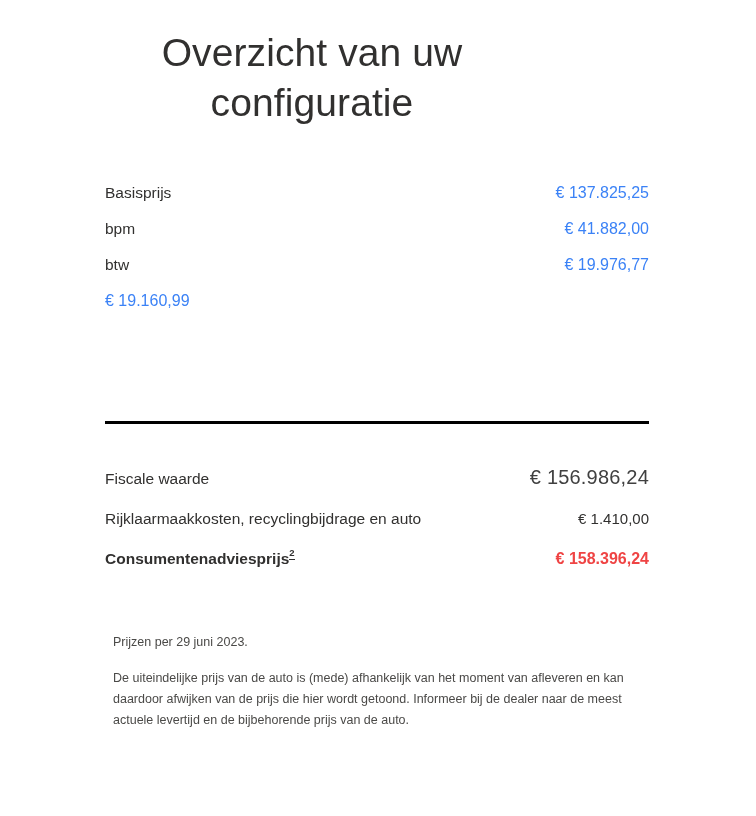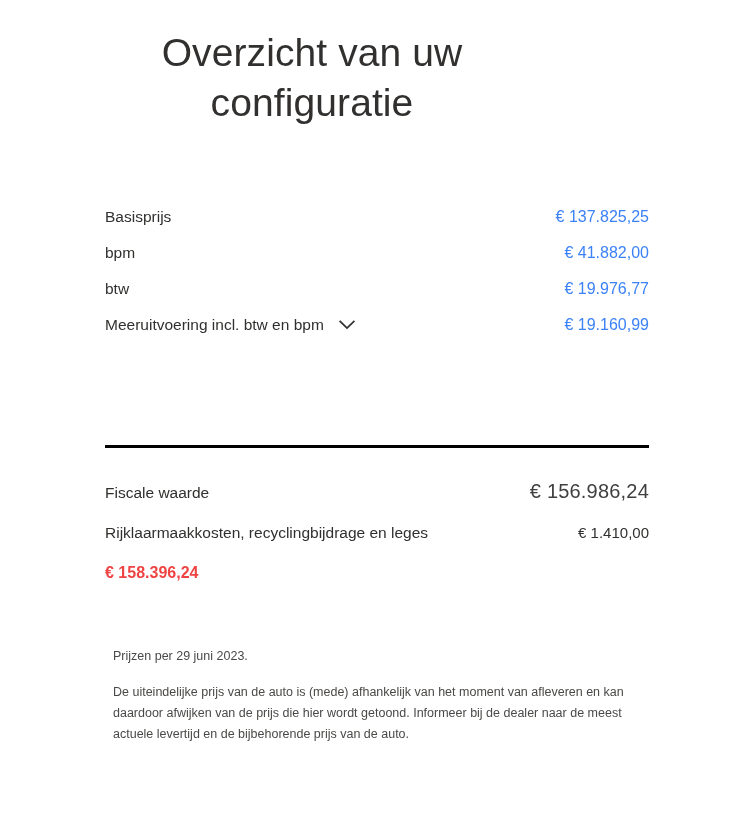--- a/index.html
+++ b/index.html
@@ -41,21 +41,21 @@
 
   
   .content {
     width: 544px;
     margin: 0 auto;
     margin-left: 105px;
   }
 
   
   .rows {
-    margin-top: 80px;
+    margin-top: 56px;
   }
   .row {
     display: flex;
     align-items: baseline;
     justify-content: space-between;
     height: 36px;
   }
   .row-label {
     font-size: 15.5px;
     font-weight: 400;
@@ -85,21 +85,21 @@
 
   
   .divider {
     height: 3px;
     background: #000000;
     margin-top: 93px;
   }
 
   
   .summary {
-    margin-top: 32px;
+    margin-top: 42px;
   }
   .summary-row {
     display: flex;
     align-items: baseline;
     justify-content: space-between;
   }
   .summary-row.fiscal {
     height: 44px;
   }
   .fiscal-label {
@@ -205,48 +205,41 @@
       </div>
 
       <div class="row">
         <span class="row-label">
           <span>btw</span>
         </span>
         <span class="row-value">€ 19.976,77</span>
       </div>
 
       <div class="row">
-        <span class="row-label">
-          <span>Meeruitvoering incl. btw en bpm</span>
-          <span class="chevron">
-            <svg width="16" height="10" viewBox="0 0 16 10" fill="none" xmlns="http://www.w3.org/2000/svg">
-              <path d="M1.2 1.4 L8 8 L14.8 1.4" stroke="#31302f" stroke-width="1.7" stroke-linecap="square" fill="none"></path>
-            </svg>
-          </span>
-        </span>
         <span class="row-value">€ 19.160,99</span>
       </div>
 
     </div>
 
     <div class="divider"></div>
 
     <div class="summary">
 
       <div class="summary-row fiscal">
         <span class="fiscal-label">Fiscale waarde</span>
         <span class="fiscal-value">€ 156.986,24</span>
       </div>
 
       <div class="summary-row sub">
-        <span class="sub-label">Rijklaarmaakkosten, recyclingbijdrage en leges</span>
+        <span class="sub-label">Rijklaarmaakkosten, recyclingbijdrage en auto</span>
         <span class="sub-value">€ 1.410,00</span>
       </div>
 
       <div class="summary-row total">
+        <span class="total-label"><span>Consumentenadviesprijs</span><sup class="fn">2</sup></span>
         <span class="total-value">€ 158.396,24</span>
       </div>
 
     </div>
 
     <div class="footnotes">
       <p class="footnote">Prijzen per 29 juni 2023.</p>
       <p class="footnote disclaimer">De uiteindelijke prijs van de auto is (mede) afhankelijk van het moment van afleveren en kan daardoor afwijken van de prijs die hier wordt getoond. Informeer bij de dealer naar de meest actuele levertijd en de bijbehorende prijs van de auto.</p>
     </div>
 

